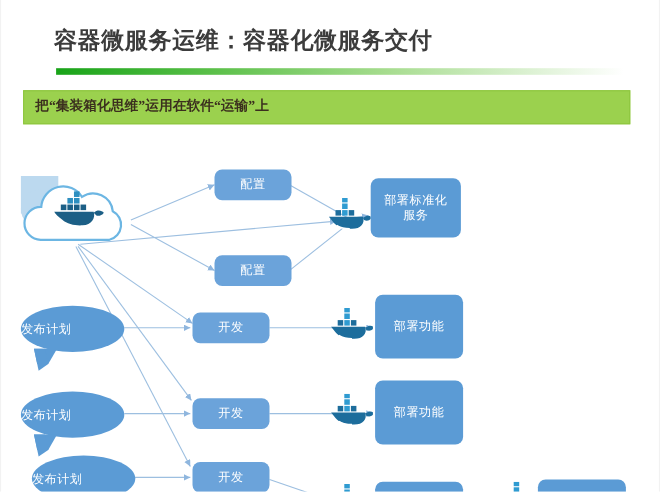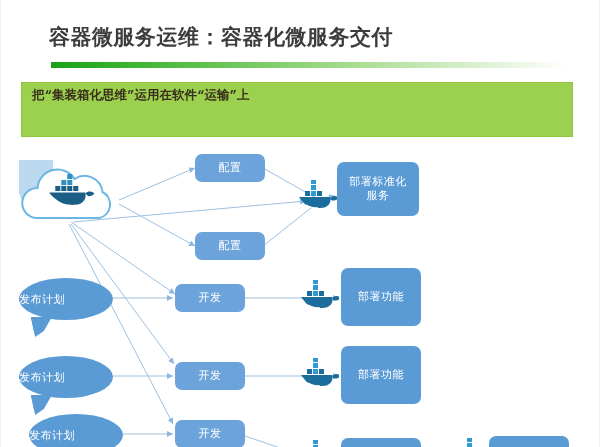--- a/index.html
+++ b/index.html
@@ -6,21 +6,21 @@
     margin: 0;
     padding: 0;
     background: #ffffff;
   }
   #slide {
     position: relative;
     width: 600px;
     height: 447px;
     background: #ffffff;
     overflow: hidden;
-    font-family: Liberation Mono, monospace;
+    font-family: Liberation Serif, serif;
     border-left: 1px solid #f2f2f2;
     border-right: 1px solid #f2f2f2;
     box-sizing: border-box;
   }
 
   
   #title {
     position: absolute;
     left: 48px;
     top: 23px;
@@ -39,21 +39,21 @@
     height: 6px;
     background: linear-gradient(to right, #18a318 0%, #5cc04a 28%, #a6dc8e 58%, #ffffff 100%);
   }
 
   
   #callout {
     position: absolute;
     left: 20px;
     top: 82px;
     width: 552px;
-    height: 55px;
+    height: 31px;
     background: #9bd14e;
     border: 1px solid #8ec63f;
     box-sizing: border-box;
     padding: 4px 10px 0 10px;
   }
   #callout .line {
     color: #3b2f1e;
     font-size: 12.5px;
     font-weight: bold;
     line-height: 19px;

